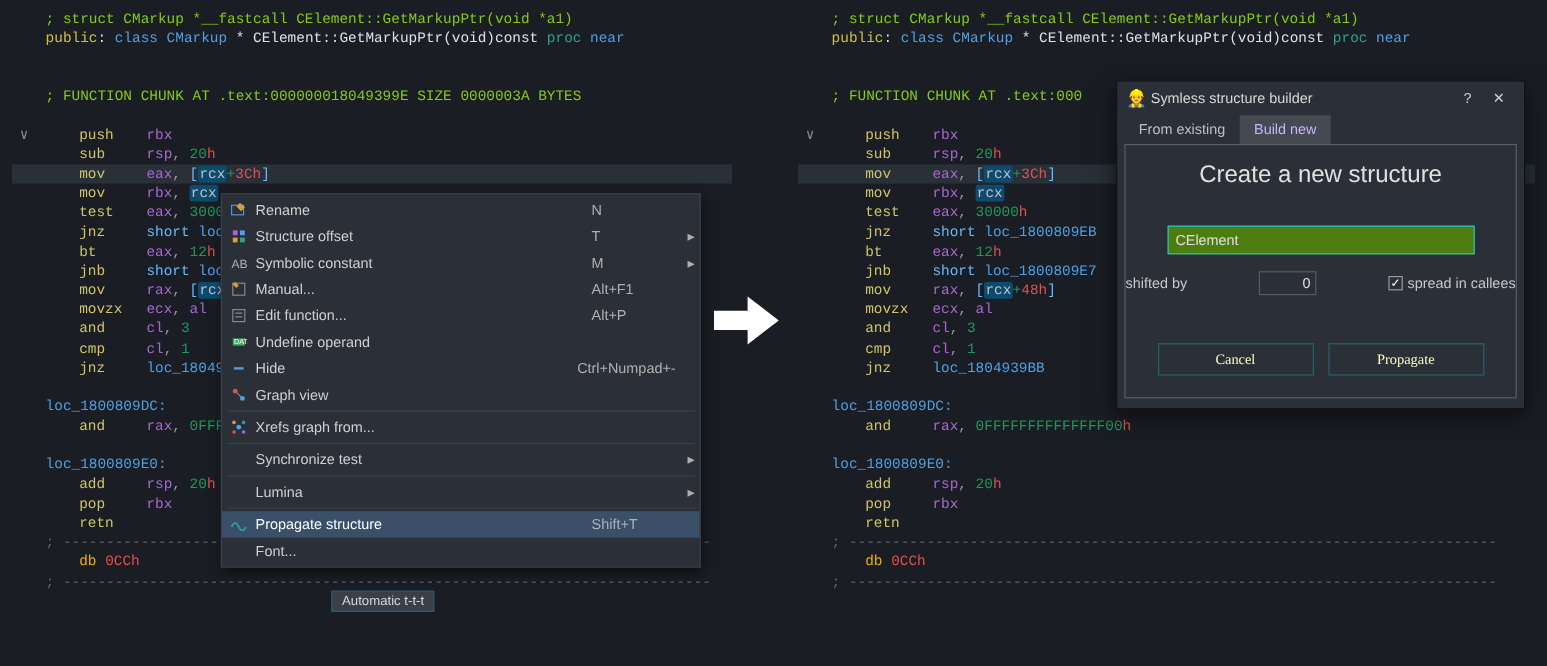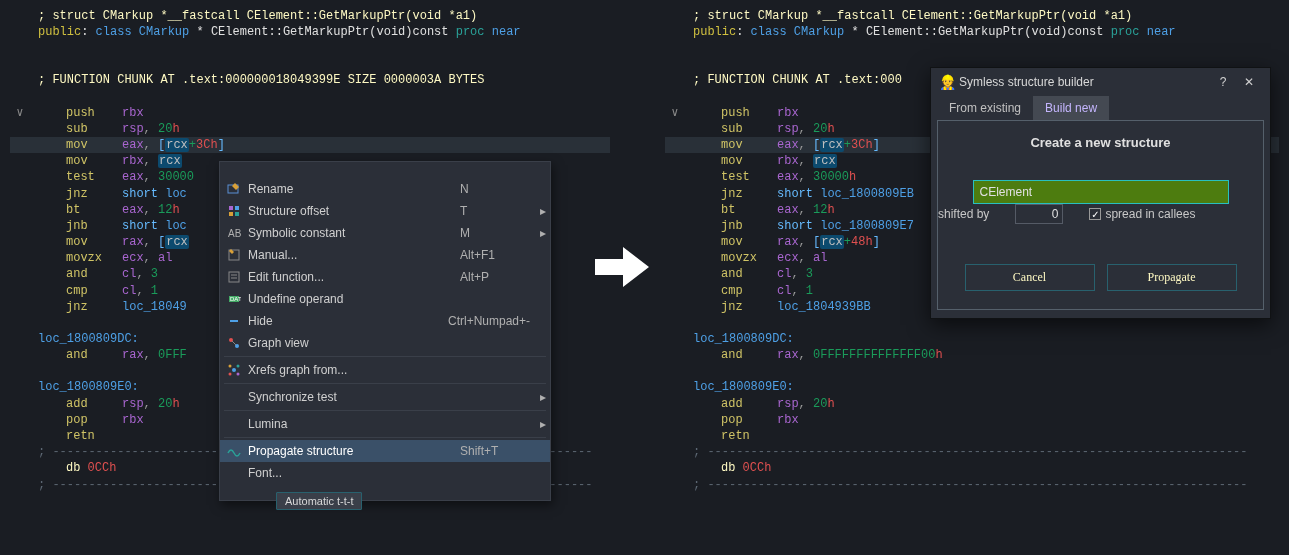--- a/index.html
+++ b/index.html
@@ -18,53 +18,52 @@
     top: 0;
     width: 620px;
     height: 555px;
     padding: 8px 10px;
     line-height: 1.35;
   }
   .left-panel { left: 0; }
   .right-panel { left: 655px; width: 634px; }
   .code-line { white-space: pre; }
   .code-line.blank { height: 16px; }
-  .tok-comment { color: #fef9c3; }
+  .tok-comment { color: #84cc16; }
   .tok-pub { color: #d0c040; }
   .tok-type { color: #4ea0e6; }
   .tok-name { color: #e0e0e0; }
   .tok-proc { color: #2aa198; }
   .tok-near { color: #4ea0e6; }
   .tok-mn { color: #d0c466; display:inline-block; min-width: 56px;}
   .tok-reg { color: #a966d0; }
   .tok-num { color: #e05050; }
   .tok-green { color: #1a9b5a; }
   .tok-addr { color: #4ea0e6; }
   .tok-bracket { color: #66bbff; }
   .tok-punc { color: #999; }
   .tok-hl { background: #0c4a6e; border-radius:2px; padding: 0 1px;}
   .tok-short { color: #66bbff; }
   .tok-dashes { color: #5c6773; }
-  .tok-db { color: #fef9c3; }
+  .tok-db { color: #eab308; }
   .gutter { display:inline-block; width: 28px; text-align:right; color:#5c6773;}
   .gutter-mark { color:#888;}
   .indent { display:inline-block; width: 28px;}
 
   
   .context-menu {
     position: absolute;
     top: 161px; left: 184px;
-    width: 332px;
+    width: 400px;
     background: #2b2f38;
     border: 1px solid #3a3f49;
     box-shadow: 2px 4px 10px rgba(0,0,0,0.5);
-    padding: 16px 0;
+    padding: 2px 0;
     font-family: "Segoe UI", Tahoma, sans-serif;
     font-size: 12px;
-    margin-left: 35px;
   }
   .menu-item {
     display: flex;
     align-items: center;
     padding: 2px 8px 2px 4px;
     height: 22px;
     color: #d0d0d0;
   }
   .menu-item.highlight {
     background: #3a5068;
@@ -136,40 +135,41 @@
     background: #444952;
     color: #c4b5fd;
   }
   .dialog-body {
     border: 1px solid #55606b;
     margin: 0 6px 8px 6px;
     padding: 14px 0 18px 0;
     text-align: center;
   }
   .dialog-body h2 {
-    font-weight: bold;
-    font-size: 13px;
+    font-weight: normal;
+    font-size: 20px;
     color: #e0e0e0;
     margin-bottom: 30px;
   }
   .dialog-input {
     width: 256px;
     background: #4d7c0f;
     border: 1px solid #28c0c0;
     color: #e0e0e0;
     padding: 4px 6px;
     font-size: 12px;
     outline: none;
     caret-color: #fff;
   }
   .row2 {
     display:flex;
     align-items:center;
-    justify-content:flex-start;
-    gap: 26px;
+    justify-content:space-between;
+    gap: 14px;
+    margin-top: 14px;
     font-size:12px;
     color:#c8c8c8;
   }
   .num-input {
     width: 48px;
     background:#2b2f38;
     border: 1px solid #555b66;
     color:#e0e0e0;
     text-align:right;
     padding: 2px 4px;

